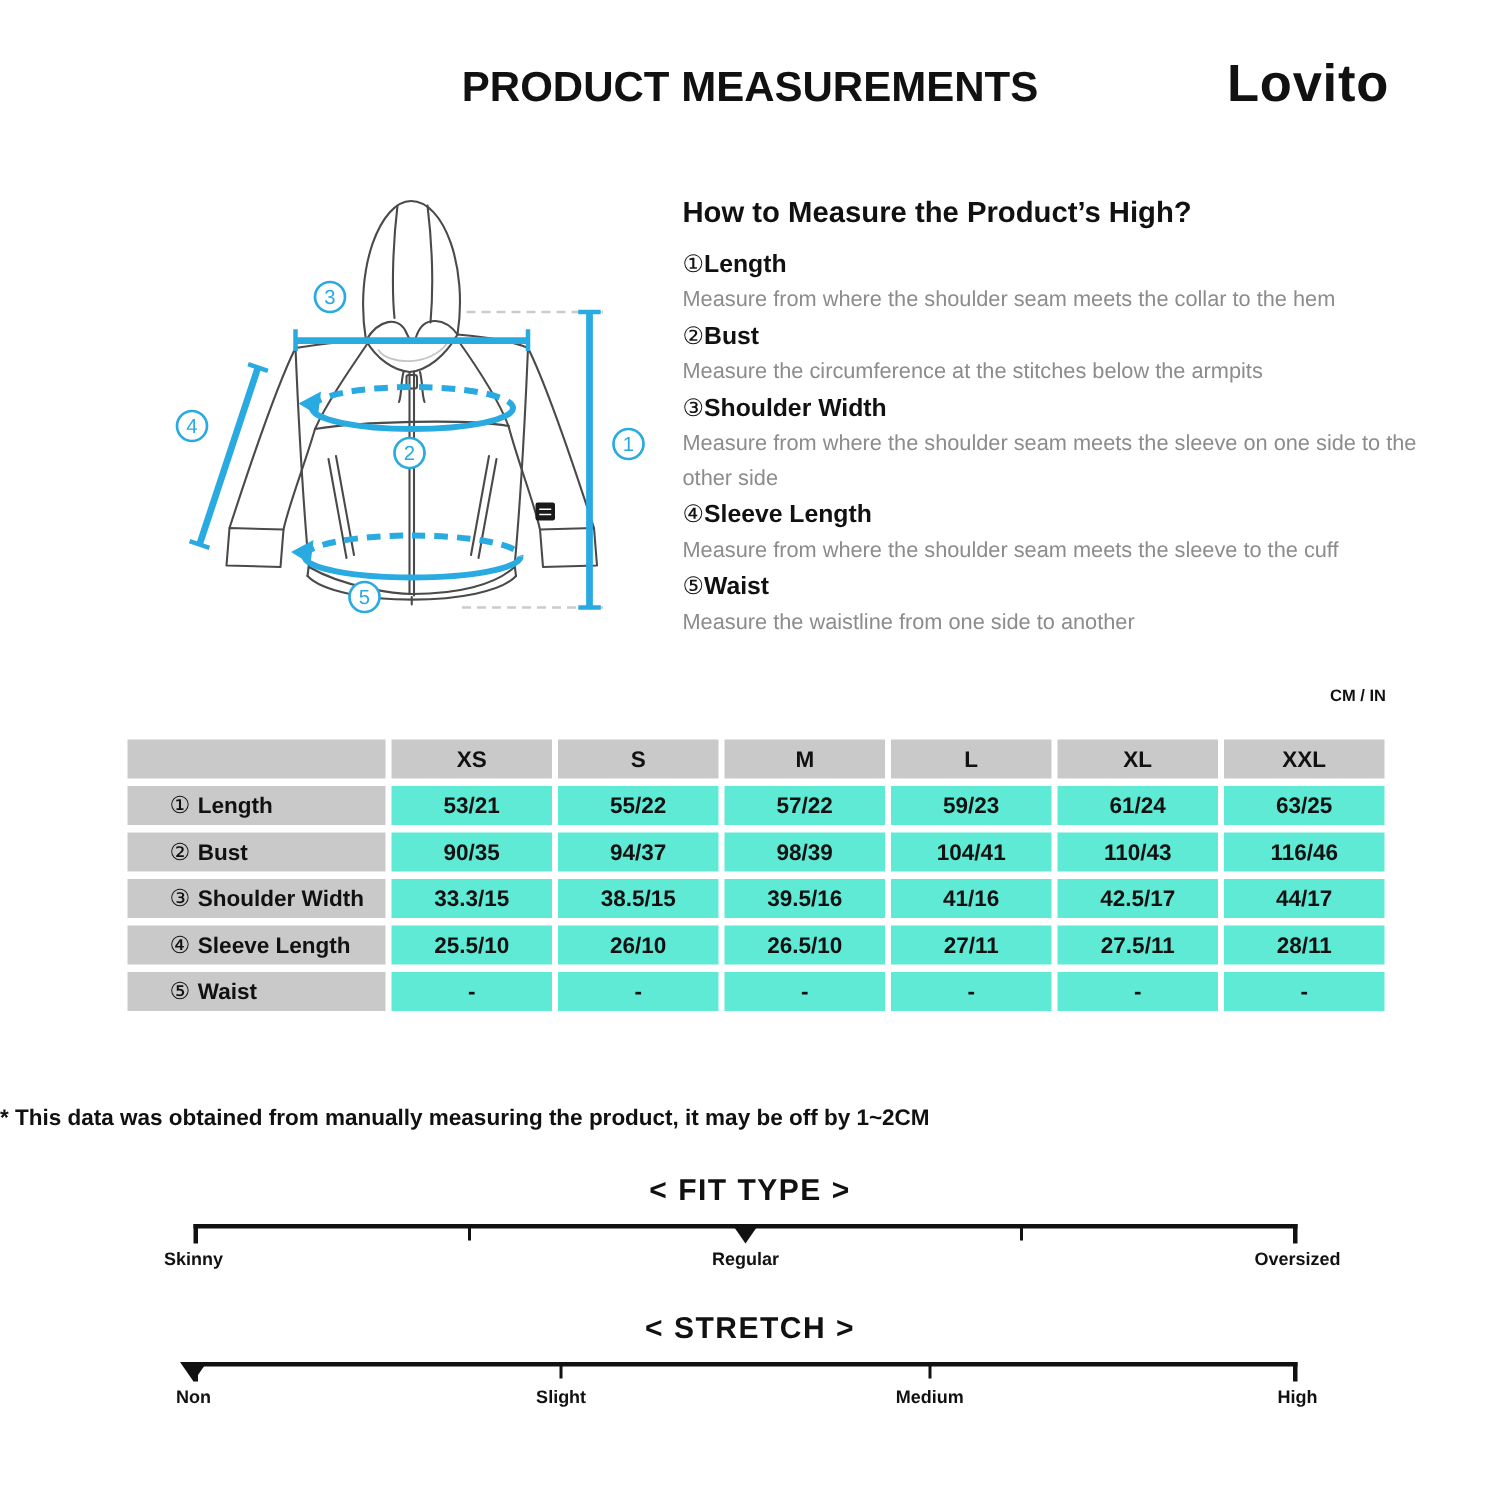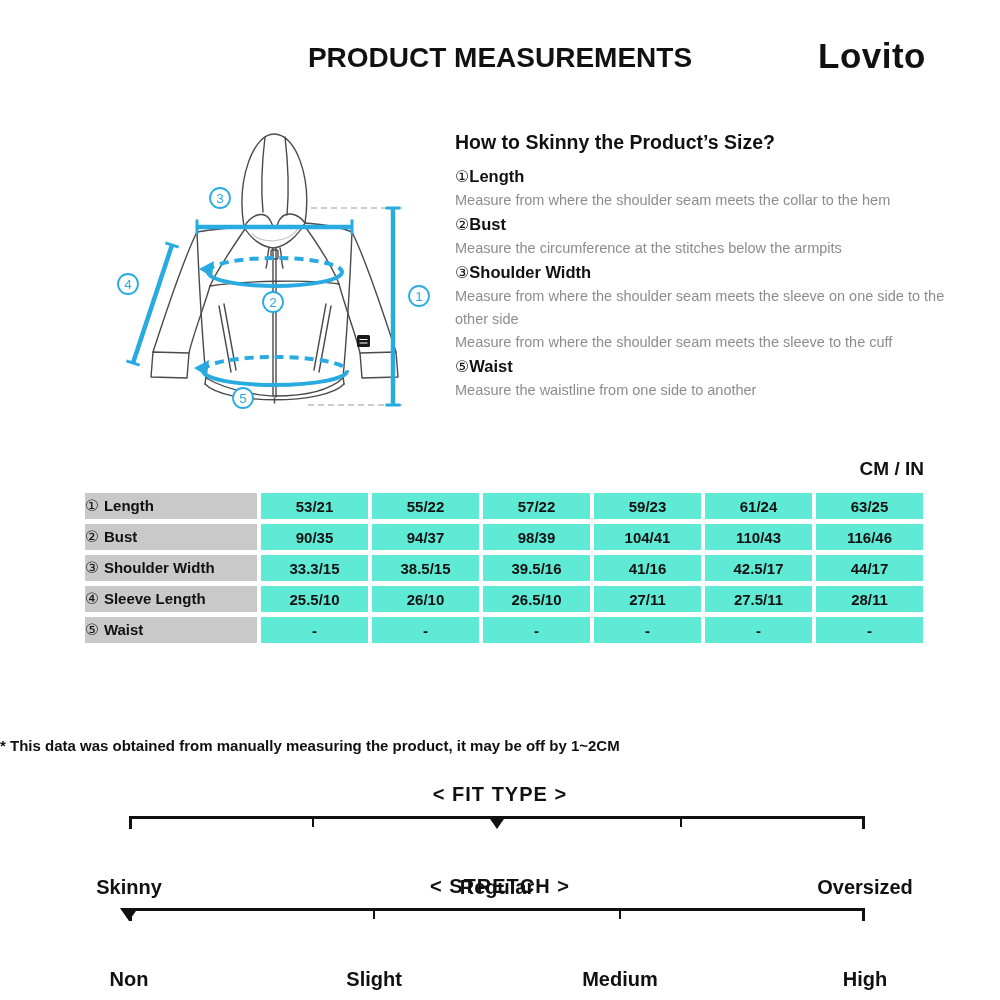--- a/index.html
+++ b/index.html
@@ -16,44 +16,44 @@
   .diagram { position: absolute; left: 105px; top: 120px; width: 340px; height: 320px; }
 
   
   .howto { position: absolute; left: 455px; top: 131px; width: 508px; }
   .howto h2 { font-size: 19.5px; font-weight: 800; margin-bottom: 10px; }
   .mi-name { font-size: 16.5px; font-weight: 700; line-height: 24px; }
   .mi-name .cnum { font-weight: 400; font-size: 16px; }
   .mi-desc { font-size: 14.5px; line-height: 23px; color: #8c8c8c; font-weight: 400; }
 
   
-  .units { position: absolute; right: 76px; top: 458px; font-size: 19px; font-weight: 700; }
+  .units { position: absolute; right: 76px; top: 458px; font-size: 11px; font-weight: 700; }
   table.sizes { position: absolute; left: 81px; top: 488px; width: 846px;
     border-collapse: separate; border-spacing: 4px 5px; table-layout: fixed; }
   table.sizes th, table.sizes td { height: 26px; vertical-align: middle; }
   th.corner { background: #c9c9c9; }
   th.size { background: #c9c9c9; font-size: 15px; font-weight: 700; text-align: center; }
-  td.rlabel { background: #c9c9c9; text-align: left; padding-left: 0; font-size: 15px; font-weight: 700; white-space: nowrap; margin-left: 14px; }
+  td.rlabel { background: #c9c9c9; text-align: left; padding-left: 28px; font-size: 15px; font-weight: 700; white-space: nowrap; margin-left: 14px; }
   td.rlabel .cnum { font-weight: 400; font-size: 15.5px; margin-right: 5px; }
   td.val { background: #5eead4; text-align: center; font-size: 15px; font-weight: 700; }
 
   
   .footnote { position: absolute; left: 0; right: 0; top: 737px; 
     font-size: 15px; font-weight: 700; }
 
   
   .scale-title { position: absolute; left: 0; right: 0; text-align: center;
     font-size: 20px; font-weight: 800; letter-spacing: 1px; }
   .track { position: absolute; left: 129px; width: 736px; height: 0; border-top: 3px solid #111; }
   .cap  { position: absolute; width: 3px; height: 13px; background: #111; top: -3px; }
   .cap.l { left: 0; } .cap.r { right: 0; }
   .tick { position: absolute; width: 2px; height: 11px; background: #111; top: -3px; transform: translateX(-1px); }
   .marker { position: absolute; top: -3px; width: 0; height: 0; transform: translateX(-50%);
     border-left: 9px solid transparent; border-right: 9px solid transparent; border-top: 13px solid #111; }
-  .slabel { position: absolute; top: 13px; transform: translateX(-50%); font-size: 20px; font-weight: 700; white-space: nowrap; margin-top: 44px; }
+  .slabel { position: absolute; top: 13px; transform: translateX(-50%); font-size: 12px; font-weight: 700; white-space: nowrap; }
 </style>
 </head>
 <body>
 
 <div class="page">
 
   <div class="page-title">PRODUCT MEASUREMENTS</div>
   <div class="brand">Lovito</div>
 
   <div class="diagram">
@@ -143,50 +143,60 @@
           </g>
         <g>
             <circle cx="138" cy="278" r="10" fill="#fff" stroke="#29ABE2" stroke-width="1.8"></circle>
             <text x="138" y="278" dominant-baseline="central" fill="#29ABE2">5</text>
           </g>
       </g>
     </svg>
   </div>
 
   <div class="howto">
-    <h2>How to Skinny the Product’s Size?</h2>
+    <h2>How to Measure the Product’s High?</h2>
 
     <div class="mi-name"><span class="cnum">①</span><span>Length</span></div>
     <p class="mi-desc">Measure from where the shoulder seam meets the collar to the hem</p>
 
     <div class="mi-name"><span class="cnum">②</span><span>Bust</span></div>
     <p class="mi-desc">Measure the circumference at the stitches below the armpits</p>
 
     <div class="mi-name"><span class="cnum">③</span><span>Shoulder Width</span></div>
     <p class="mi-desc">Measure from where the shoulder seam meets the sleeve on one side to the other side</p>
 
+    <div class="mi-name"><span class="cnum">④</span><span>Sleeve Length</span></div>
     <p class="mi-desc">Measure from where the shoulder seam meets the sleeve to the cuff</p>
 
     <div class="mi-name"><span class="cnum">⑤</span><span>Waist</span></div>
     <p class="mi-desc">Measure the waistline from one side to another</p>
   </div>
 
   <div class="units">CM / IN</div>
 
   <table class="sizes">
     <colgroup>
         <col style="width:172px">
         <col>
         <col>
         <col>
         <col>
         <col>
         <col>
       </colgroup>
     <tbody>
+        <tr>
+      <th class="corner"></th>
+      <th class="size">XS</th>
+      <th class="size">S</th>
+      <th class="size">M</th>
+      <th class="size">L</th>
+      <th class="size">XL</th>
+      <th class="size">XXL</th>
+    </tr>
     <tr>
       <td class="rlabel"><span class="cnum">①</span><span>Length</span></td>
       <td class="val">53/21</td>
       <td class="val">55/22</td>
       <td class="val">57/22</td>
       <td class="val">59/23</td>
       <td class="val">61/24</td>
       <td class="val">63/25</td>
     </tr>
     <tr>

